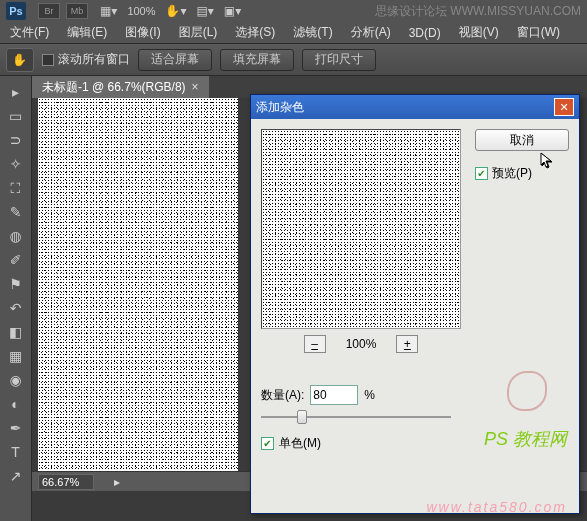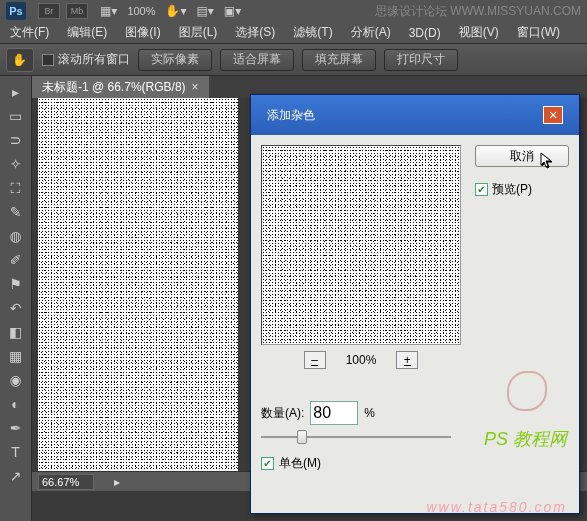--- a/index.html
+++ b/index.html
@@ -33,34 +33,34 @@
    radial-gradient(#000 0.5px, transparent 0.5px),
    radial-gradient(#000 0.5px, transparent 0.5px),
    radial-gradient(#000 0.5px, transparent 0.5px);
   background-size: 3px 3px, 5px 5px, 7px 7px, 4px 4px;
   background-position: 0 0, 1px 2px, 3px 1px, 2px 3px;
 }
 .statusbar { position: absolute; bottom: 30px; left: 0; right: 0; height: 20px; background: #5a5a5a; display: flex; align-items: center; color: #ddd; font-size: 11px; padding: 0 6px; gap: 20px; border-top:1px solid #333; }
 .statusbar input { width: 56px; background: #444; border: 1px solid #666; color: #fff; font-size: 11px; padding: 1px 3px; }
 
 .dialog { position: absolute; left: 250px; top: 94px; width: 330px; height: 420px; background: #e8e8e4; border: 1px solid #0a246a; box-shadow: 2px 2px 6px rgba(0,0,0,0.4); }
-.dlg-title { height: 40px; background: linear-gradient(#3b77d6,#2a5fb8); color: #fff; display: flex; align-items: center; padding: 0 16px; font-size: 12px; }
+.dlg-title { height: 24px; background: linear-gradient(#3b77d6,#2a5fb8); color: #fff; display: flex; align-items: center; padding: 0 5px; font-size: 12px; }
 .dlg-title .close { margin-left: auto; width: 20px; height: 18px; background: #d6532c; color: #fff; display: flex; align-items: center; justify-content: center; border: 1px solid #fff; font-size: 11px; }
 .dlg-body { padding: 10px; position: relative; height: calc(100% - 24px); }
 .preview-box { width: 200px; height: 200px; border: 1px inset #999; background: #fff; position: relative; overflow: hidden; }
 .preview-box .noise::before { background-size: 3px 3px, 5px 5px, 7px 7px, 4px 4px; }
 .zoom-ctrl { width: 200px; display: flex; align-items: center; justify-content: center; gap: 20px; margin-top: 6px; font-size: 12px; }
 .zoom-btn { width: 22px; height: 18px; border: 1px solid #888; background: #f0f0f0; display:flex; align-items:center; justify-content:center; text-decoration: underline; }
 .right-col { position: absolute; right: 10px; top: 10px; width: 94px; display: flex; flex-direction: column; gap: 6px; }
 .win-btn { height: 22px; border: 1px solid #888; background: linear-gradient(#fdfdfd,#e5e5e5); border-radius: 3px; display: flex; align-items: center; justify-content: center; font-size: 12px; }
 .win-btn.primary { border: 2px solid #3b6fb8; }
 .chk { display: flex; align-items: center; gap: 4px; margin-top: 8px; font-size: 12px; }
 .chk .box { width: 13px; height: 13px; border: 1px solid #4a7; background: #fff; color: #2a8a2a; display: flex; align-items: center; justify-content: center; font-size: 10px; }
 .amount-row { margin-top: 32px; display: flex; align-items: center; gap: 6px; font-size: 12px; }
-.amount-row input { width: 48px; border: 1px solid #7a9; padding: 2px; font-size: 16px; }
+.amount-row input { width: 48px; border: 1px solid #7a9; padding: 2px; font-size: 12px; }
 .slider { position: relative; width: 190px; height: 16px; margin-top: 4px; }
 .slider .track { position: absolute; top: 7px; left: 0; right: 0; height: 2px; background: #999; }
 .slider .thumb { position: absolute; top: 1px; width: 10px; height: 14px; background: linear-gradient(#f8f8f8,#d8d8d8); border: 1px solid #888; border-radius: 2px; }
 .group { margin-top: 10px; border: 1px solid #bbb; border-radius: 4px; padding: 8px 10px 10px; position: relative; width: 180px; }
 .group .legend { position: absolute; top: -8px; left: 8px; background: #e8e8e4; padding: 0 4px; font-size: 12px; }
 .radio-row { display: flex; align-items: center; gap: 6px; font-size: 12px; margin: 4px 0; }
 .radio { width: 12px; height: 12px; border: 1px solid #666; border-radius: 50%; display: flex; align-items: center; justify-content: center; }
 .radio.sel::after { content:""; width:6px; height:6px; background:#2a8a2a; border-radius:50%; }
 .mono-row { margin-top: 10px; display:flex; align-items:center; gap:5px; font-size:12px; }
 .cursor { position:absolute; left:540px; top:152px; width:14px; height:18px; pointer-events:none; z-index:100; }
@@ -103,21 +103,20 @@
   <span class="menu-item">视图(V)</span>
   <span class="menu-item">窗口(W)</span>
 </div>
 
 <div class="optbar">
   <div class="tool-icon">✋</div>
   <div class="checkbox-opt">
     <div class="cb"></div>
     <span>滚动所有窗口</span>
   </div>
-  <div class="opt-btn">实际像素</div>
   <div class="opt-btn">适合屏幕</div>
   <div class="opt-btn">填充屏幕</div>
   <div class="opt-btn">打印尺寸</div>
 </div>
 
 <div class="workspace">
   <div class="toolbox">
     <div class="tbtn">▸</div>
     <div class="tbtn">▭</div>
     <div class="tbtn">⊃</div>

